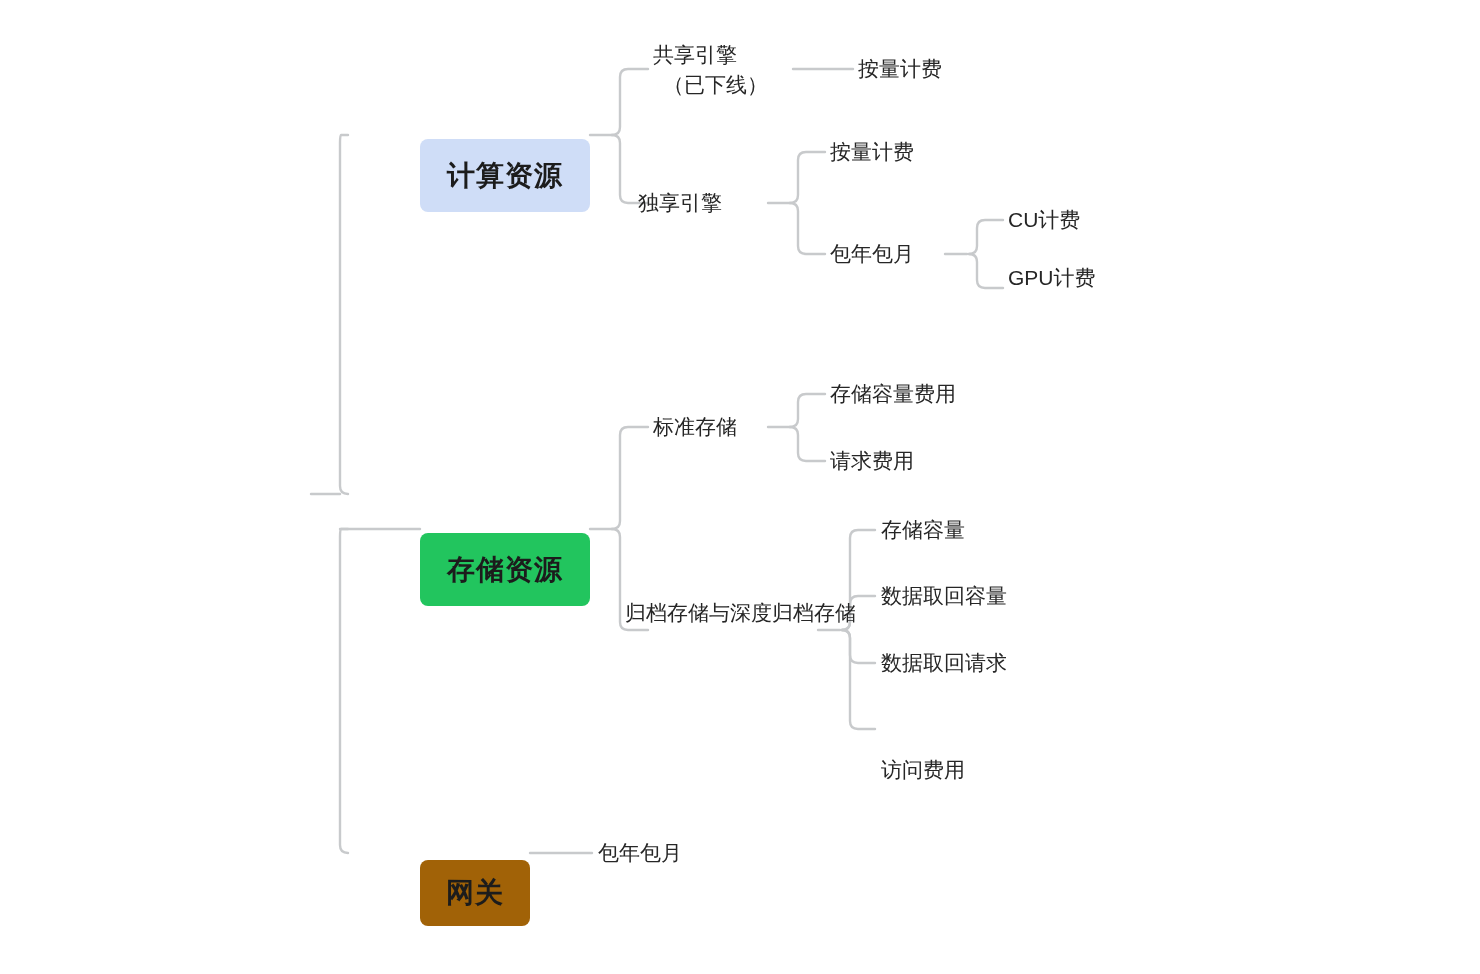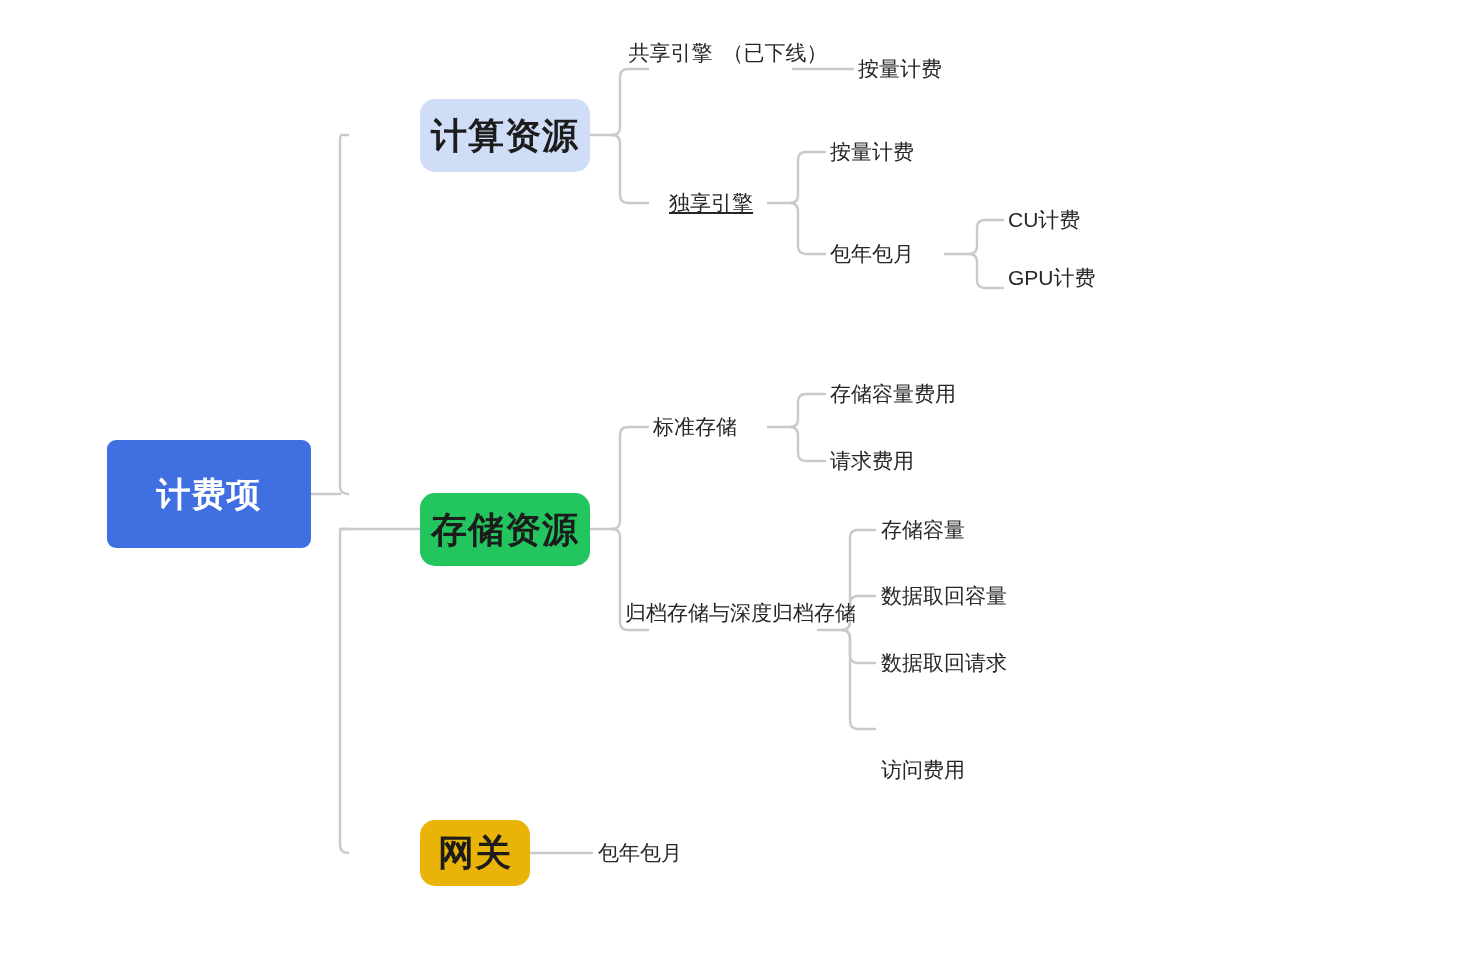--- a/index.html
+++ b/index.html
@@ -40,26 +40,27 @@
     font-size: 34px;
     font-weight: bold;
     letter-spacing: 1px;
     line-height: 1.2;
   }
   
   .branch-node {
     display: flex;
     align-items: center;
     justify-content: center;
-    border-radius: 15px;
+    border-radius: 8px;
     color: #1c1c1c;
-    font-size: 36px;
+    font-size: 28px;
     font-weight: bold;
     letter-spacing: 1px;
     line-height: 1.2;
+    margin-top: 40px;
   }
   
   .text-node {
     display: flex;
     align-items: center;
     color: #262626;
     font-size: 21px;
     font-weight: normal;
     line-height: 1.45;
   }
@@ -106,36 +107,35 @@
       <path d="M818,630 L840,630"></path>
       <path d="M875,530 L858,530 Q850,530 850,538 L850,622 Q850,630 842,630"></path>
       <path d="M875,596 L858,596 Q850,596 850,604 L850,622 Q850,630 842,630"></path>
       <path d="M875,663 L858,663 Q850,663 850,655 L850,638 Q850,630 842,630"></path>
       <path d="M875,729 L858,729 Q850,729 850,721 L850,638 Q850,630 842,630"></path>
 
       <path d="M530,853 L592,853"></path>
     </g>
   </svg>
 
-  <div class="node root-node" style="left:107px; top:440px; width:204px; height:108px; background:#3F6FE0;">计费项</div>
 
   <div class="node branch-node" style="left:420px; top:99px; width:170px; height:73px; background:#CFDDF7;">计算资源</div>
 
   <div class="node branch-node" style="left:420px; top:493px; width:170px; height:73px; background:#22c55e;">存储资源</div>
 
-  <div class="node branch-node" style="left:420px; top:820px; width:110px; height:66px; background:#eab308;">网关</div>
+  <div class="node branch-node" style="left:420px; top:820px; width:110px; height:66px; background:#a16207;">网关</div>
 
-  <div class="node text-node" style="left:653px; top:38px; width:150px; height:64px; flex-direction:row; align-items:flex-start; justify-content:center;">
+  <div class="node text-node" style="left:653px; top:38px; width:150px; height:64px; flex-direction:column; align-items:flex-start; justify-content:center;">
     <span class="tl">共享引擎</span>
     <span class="tl" style="margin-left:10px;">（已下线）</span>
   </div>
 
   <div class="node text-node" style="left:858px; top:55px; height:28px;">按量计费</div>
 
-  <div class="node text-node" style="left:669px; top:189px; height:28px;text-decoration:underline;">独享引擎</div>
+  <div class="node text-node" style="left:638px; top:189px; height:28px;">独享引擎</div>
 
   <div class="node text-node" style="left:830px; top:138px; height:28px;">按量计费</div>
 
   <div class="node text-node" style="left:830px; top:240px; height:28px;">包年包月</div>
 
   <div class="node text-node" style="left:1008px; top:206px; height:28px;">CU计费</div>
 
   <div class="node text-node" style="left:1008px; top:264px; height:28px;">GPU计费</div>
 
   <div class="node text-node" style="left:653px; top:413px; height:28px;">标准存储</div>

